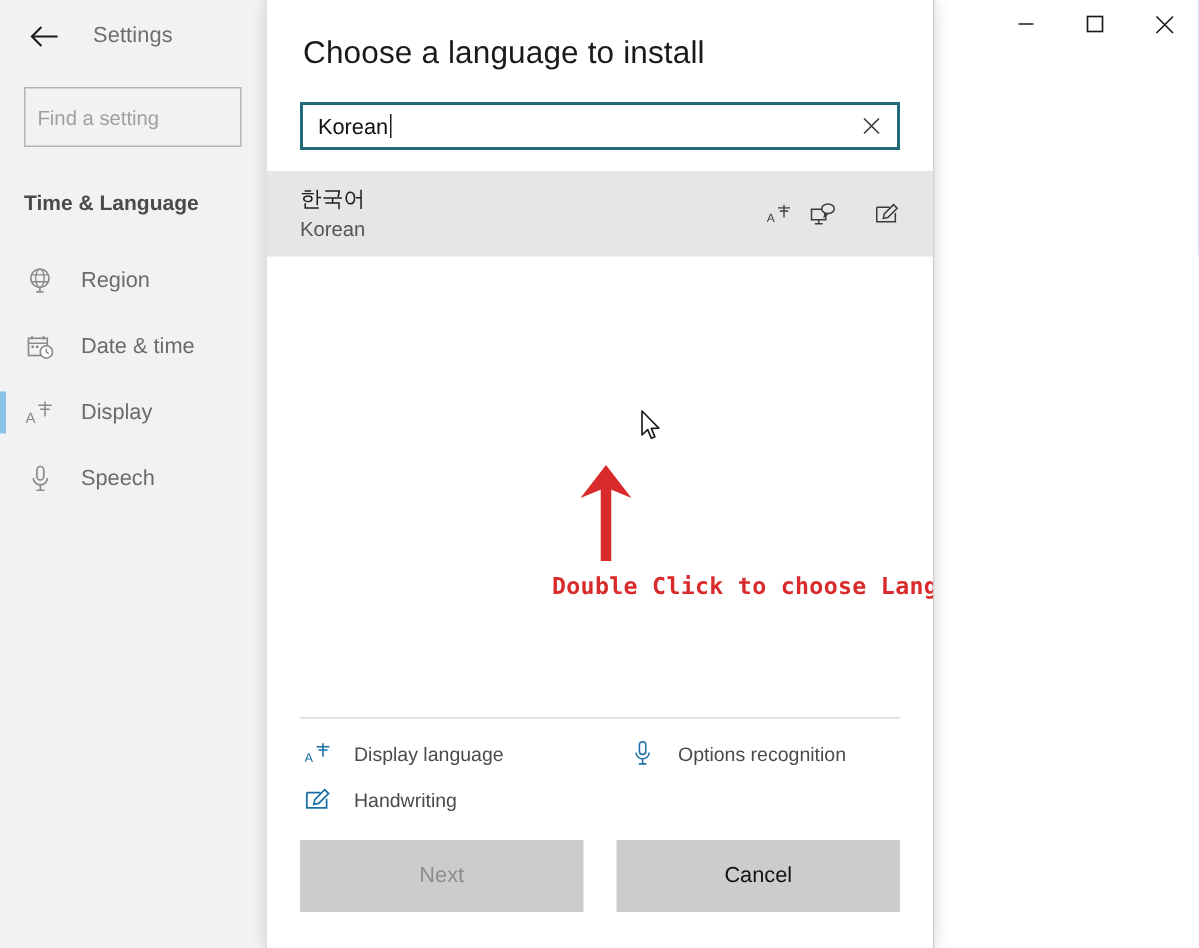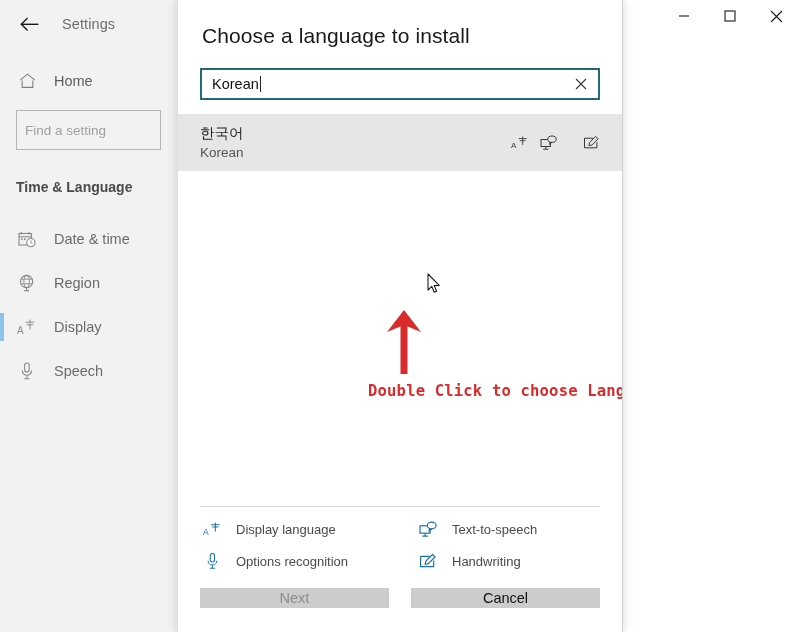--- a/index.html
+++ b/index.html
@@ -318,21 +318,21 @@
     color: #4a4a4a;
     margin-left: 12px;
   }
   .dlg-buttons {
     display: flex;
     gap: 22px;
     padding: 12px 22px 24px 22px;
   }
   .btn {
     flex: 1;
-    height: 20px;
+    height: 48px;
     background: #cccccc;
     border: none;
     font-size: 14.5px;
     font-family: "Liberation Sans", sans-serif;
     color: #111;
     cursor: pointer;
   }
   .btn.disabled {
     color: #8d8d8d;
     cursor: default;
@@ -348,67 +348,58 @@
     <div class="nav-titlebar">
       <div class="back-btn">
         <svg width="19" height="15" viewBox="0 0 19 15">
           <path d="M7.6 1L1.3 7.3 7.6 13.6" fill="none" stroke="#1a1a1a" stroke-width="1.4"></path>
           <path d="M1.4 7.3H18.4" fill="none" stroke="#1a1a1a" stroke-width="1.4"></path>
         </svg>
       </div>
       <div class="nav-title">Settings</div>
     </div>
 
-    <div class="home-row">
-      <span class="ico">
-        <svg width="17" height="16" viewBox="0 0 17 16">
-          <path d="M1.2 7.2L8.5 1.2 15.8 7.2" fill="none" stroke="#808080" stroke-width="1.1"></path>
-          <path d="M3.2 7.6V14.4H13.8V7.6" fill="none" stroke="#808080" stroke-width="1.1"></path>
-        </svg>
-      </span>
-      <span class="lbl">Home</span>
-    </div>
 
     <div class="search-wrap">
       <div class="search-box">
         <span class="ph">Find a setting</span>
       </div>
     </div>
 
     <div class="section-head">Time &amp; Language</div>
 
     <div class="nav-list">
+
+      <div class="nav-item">
+        <span class="accent"></span>
+        <span class="ico">
+          <svg width="18" height="18" viewBox="0 0 18 18">
+            <circle cx="8.6" cy="7.5" r="6.1" fill="none" stroke="#8a8a8a" stroke-width="1.1"></circle>
+            <ellipse cx="8.6" cy="7.5" rx="2.8" ry="6.1" fill="none" stroke="#8a8a8a" stroke-width=".9"></ellipse>
+            <path d="M2.8 5.2h11.6M2.8 9.8h11.6" stroke="#8a8a8a" stroke-width=".9"></path>
+            <path d="M8.6 13.6v3M6.2 16.6h4.8" stroke="#8a8a8a" stroke-width="1.1"></path>
+          </svg>
+        </span>
+        <span class="lbl">Region</span>
+      </div>
 
       <div class="nav-item">
         <span class="accent"></span>
         <span class="ico">
           <svg width="18" height="17" viewBox="0 0 18 17">
             <rect x="1" y="2.5" width="12.5" height="11.5" fill="none" stroke="#8a8a8a" stroke-width="1.1"></rect>
             <path d="M1 5.8h12.5" stroke="#8a8a8a" stroke-width="1.1"></path>
             <path d="M3.4 1v2.4M11 1v2.4" stroke="#8a8a8a" stroke-width="1.1"></path>
             <rect x="3" y="7.4" width="1.6" height="1.6" fill="#8a8a8a"></rect>
             <rect x="6" y="7.4" width="1.6" height="1.6" fill="#8a8a8a"></rect>
             <circle cx="12.9" cy="11.6" r="4.1" fill="#fff" stroke="#8a8a8a" stroke-width="1.1"></circle>
             <path d="M12.9 9.3v2.4l1.7 1" fill="none" stroke="#8a8a8a" stroke-width="1"></path>
           </svg>
         </span>
         <span class="lbl">Date &amp; time</span>
-      </div>
-
-      <div class="nav-item">
-        <span class="accent"></span>
-        <span class="ico">
-          <svg width="18" height="18" viewBox="0 0 18 18">
-            <circle cx="8.6" cy="7.5" r="6.1" fill="none" stroke="#8a8a8a" stroke-width="1.1"></circle>
-            <ellipse cx="8.6" cy="7.5" rx="2.8" ry="6.1" fill="none" stroke="#8a8a8a" stroke-width=".9"></ellipse>
-            <path d="M2.8 5.2h11.6M2.8 9.8h11.6" stroke="#8a8a8a" stroke-width=".9"></path>
-            <path d="M8.6 13.6v3M6.2 16.6h4.8" stroke="#8a8a8a" stroke-width="1.1"></path>
-          </svg>
-        </span>
-        <span class="lbl">Region</span>
       </div>
 
       <div class="nav-item selected">
         <span class="accent"></span>
         <span class="ico">
           <svg width="20" height="18" viewBox="0 0 20 18">
             <text x="0" y="16" font-family="Liberation Sans, sans-serif" font-size="10" fill="#8a8a8a">A</text>
             <path d="M8.5 4.2h9M13 1.6v2.6M9.8 6.8h6.4M13 4.6v7" fill="none" stroke="#8a8a8a" stroke-width="1"></path>
           </svg>
         </span>
@@ -565,31 +556,20 @@
       <div class="legend-item">
         <span class="lico">
           <svg width="19" height="17" viewBox="0 0 20 18">
             <text x="0" y="15" font-family="Liberation Sans, sans-serif" font-size="9" fill="#1a6fa8">A</text>
             <path d="M8.5 4h9M13 1.6v2.4M9.8 6.4h6.4M13 4.4v6.8" fill="none" stroke="#1a6fa8" stroke-width="1.1"></path>
           </svg>
         </span>
         <span class="llbl">Display language</span>
       </div>
 
-      <div class="legend-item">
-        <span class="lico">
-          <svg width="19" height="17" viewBox="0 0 18 16">
-            <rect x="1" y="4.5" width="9.5" height="7" fill="none" stroke="#1a6fa8" stroke-width="1.1"></rect>
-            <path d="M5.8 11.5v2.4M3.2 14.2h5.2" stroke="#1a6fa8" stroke-width="1.1"></path>
-            <ellipse cx="12" cy="4.2" rx="4.2" ry="3.2" fill="#fff" stroke="#1a6fa8" stroke-width="1.1"></ellipse>
-            <path d="M10 7l-.4 2.4 2.4-2.1" fill="none" stroke="#1a6fa8" stroke-width="1.1"></path>
-          </svg>
-        </span>
-        <span class="llbl">Text-to-speech</span>
-      </div>
 
       <div class="legend-item">
         <span class="lico">
           <svg width="13" height="18" viewBox="0 0 14 18">
             <rect x="4.6" y="1" width="4.6" height="9" rx="2.3" fill="none" stroke="#1a6fa8" stroke-width="1.1"></rect>
             <path d="M2.2 8.6a4.7 4.7 0 0 0 9.4 0" fill="none" stroke="#1a6fa8" stroke-width="1.1"></path>
             <path d="M6.9 13.4v3.2M4.2 16.8h5.4" stroke="#1a6fa8" stroke-width="1.1"></path>
           </svg>
         </span>
         <span class="llbl">Options recognition</span>

